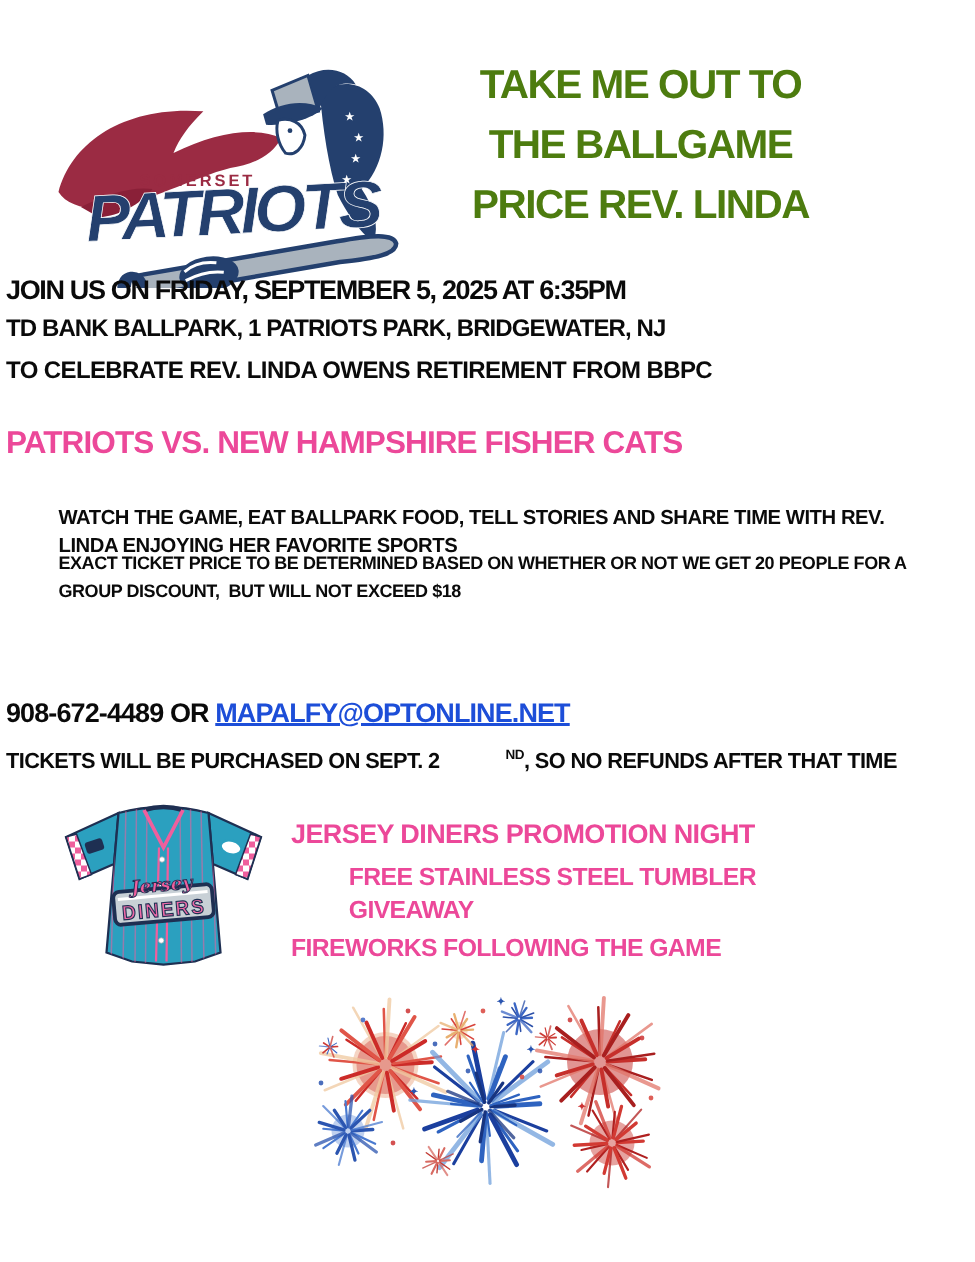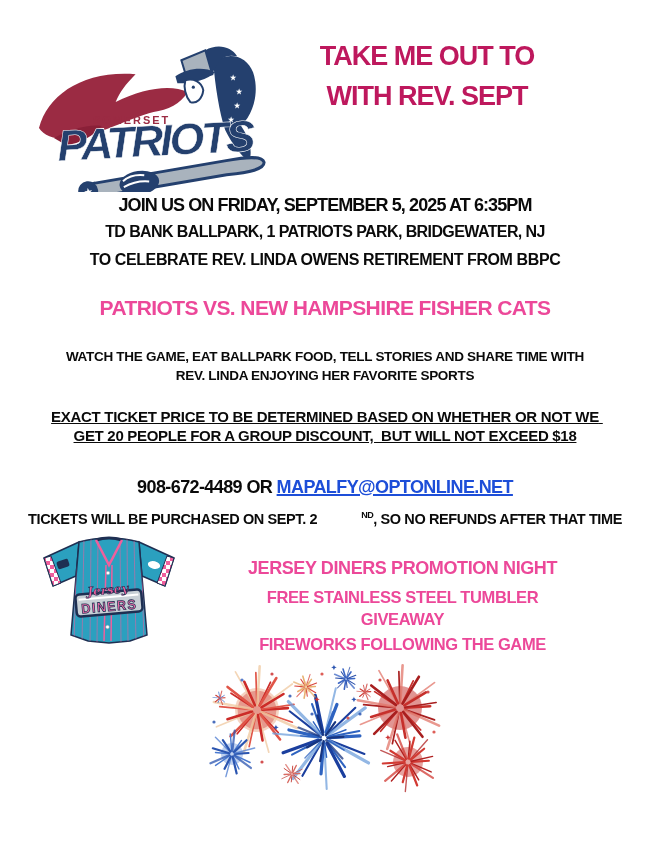--- a/index.html
+++ b/index.html
@@ -1,33 +1,33 @@
 <!DOCTYPE html>
 <html><head>
 <meta charset="utf-8">
 <style>
   html,body{margin:0;padding:0;background:#ffffff;}
   .page{
     position:relative;width:650px;height:841px;background:#ffffff;overflow:hidden;
     font-family:"Liberation Sans", sans-serif;font-weight:bold;
   }
-  .abs{position:absolute;left:0;right:0;text-align:center;margin:16px;}
+  .abs{position:absolute;left:0;right:0;margin:4px;}
   
   .title-block{
     position:absolute;left:288px;top:36px;width:278px;text-align:center;
-    color:#be185d;font-size:27px;line-height:40px;letter-spacing:-1px;
+    color:#4d7c0f;font-size:27px;line-height:40px;letter-spacing:-1px;
   }
   .blue{color:#ec4899;}
   .black{color:#0a0a0a;}
   .join-line{top:179px;font-size:18px;letter-spacing:-0.9px;white-space:nowrap;}
   .venue-line{top:207px;font-size:16px;letter-spacing:-0.6px;white-space:nowrap;}
   .celebrate-line{top:235px;font-size:16px;letter-spacing:-0.4px;white-space:nowrap;}
   .matchup-line{top:280px;font-size:21px;letter-spacing:-0.6px;white-space:nowrap;}
   .watch-line{top:331px;left:35px;right:35px;font-size:13.5px;line-height:19px;letter-spacing:-0.3px;}
-  .price-line{top:391px;left:35px;right:35px;font-size:15px;line-height:19px;letter-spacing:-0.3px;white-space:pre-wrap;text-decoration:underline;}
+  .price-line{top:362px;left:35px;right:35px;font-size:12px;line-height:19px;letter-spacing:-0.3px;white-space:pre-wrap;}
   .signup-line{top:434px;font-size:16px;letter-spacing:-0.7px;white-space:nowrap;}
   .phone-line{top:461px;font-size:18px;letter-spacing:-0.6px;white-space:nowrap;}
   .email-link{color:#1d4ed8;text-decoration:underline;text-decoration-thickness:2px;cursor:pointer;}
   .tickets-line{top:494px;font-size:14.5px;letter-spacing:-0.4px;white-space:nowrap;}
   .tickets-line sup{font-size:9px;vertical-align:6px;padding-left:44px;}
   .promo1{top:542px;left:190px;right:35px;font-size:18px;letter-spacing:-0.4px;}
   .promo2{top:570px;left:190px;right:35px;font-size:16.5px;line-height:22px;letter-spacing:-0.4px;}
   .promo2 .inner{max-width:340px;margin:0 auto;}
   .promo3{top:619px;left:190px;right:35px;font-size:16.5px;letter-spacing:-0.4px;}
   .logo-wrap{position:absolute;left:36px;top:46px;width:234px;height:146px;}
@@ -67,21 +67,22 @@
         <circle cx="50" cy="133" r="10" fill="#24406e"></circle>
         <text x="50" y="137" font-size="9" fill="#ffffff" text-anchor="middle">★</text>
         <ellipse cx="102" cy="132" rx="20" ry="12" fill="#24406e"></ellipse>
         <path d="M86,128 C 92,124 100,123 108,125 M86,134 C 94,131 104,130 112,132" stroke="#ffffff" stroke-width="2" fill="none"></path>
       </g>
     </svg>
   </div>
 
   <div class="title-block">
     <div>TAKE ME OUT TO</div>
-    <div>WITH REV. SEPT</div>
+    <div>THE BALLGAME</div>
+    <div>PRICE REV. LINDA</div>
   </div>
 
   <p class="abs black join-line">JOIN US ON FRIDAY, SEPTEMBER 5, 2025 AT 6:35PM</p>
   <p class="abs black venue-line">TD BANK BALLPARK, 1 PATRIOTS PARK, BRIDGEWATER, NJ</p>
   <p class="abs black celebrate-line">TO CELEBRATE REV. LINDA OWENS RETIREMENT FROM BBPC</p>
   <p class="abs blue matchup-line">PATRIOTS VS. NEW HAMPSHIRE FISHER CATS</p>
   <p class="abs black watch-line">WATCH THE GAME, EAT BALLPARK FOOD, TELL STORIES AND SHARE TIME WITH REV. LINDA ENJOYING HER FAVORITE SPORTS</p>
   <p class="abs black price-line">EXACT TICKET PRICE TO BE DETERMINED BASED ON WHETHER OR NOT WE GET 20 PEOPLE FOR A GROUP DISCOUNT,  BUT WILL NOT EXCEED $18</p>
 
   <p class="abs black phone-line"><span>908-672-4489</span><span> OR </span><a class="email-link">MAPALFY@OPTONLINE.NET</a></p>

